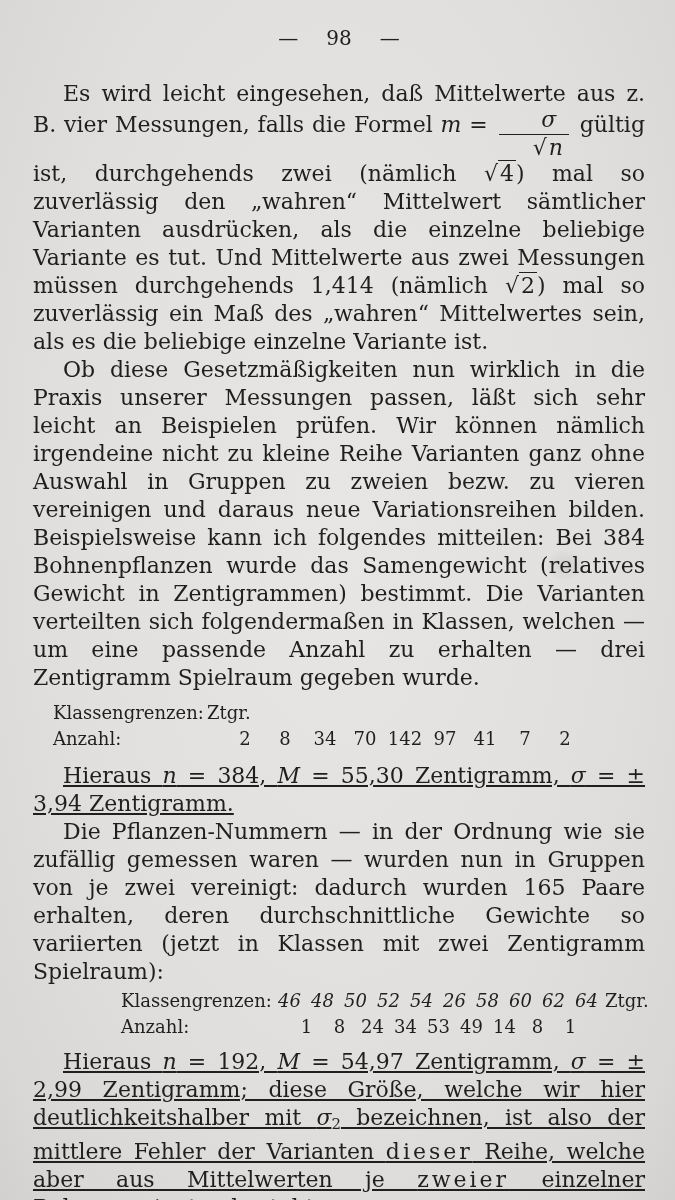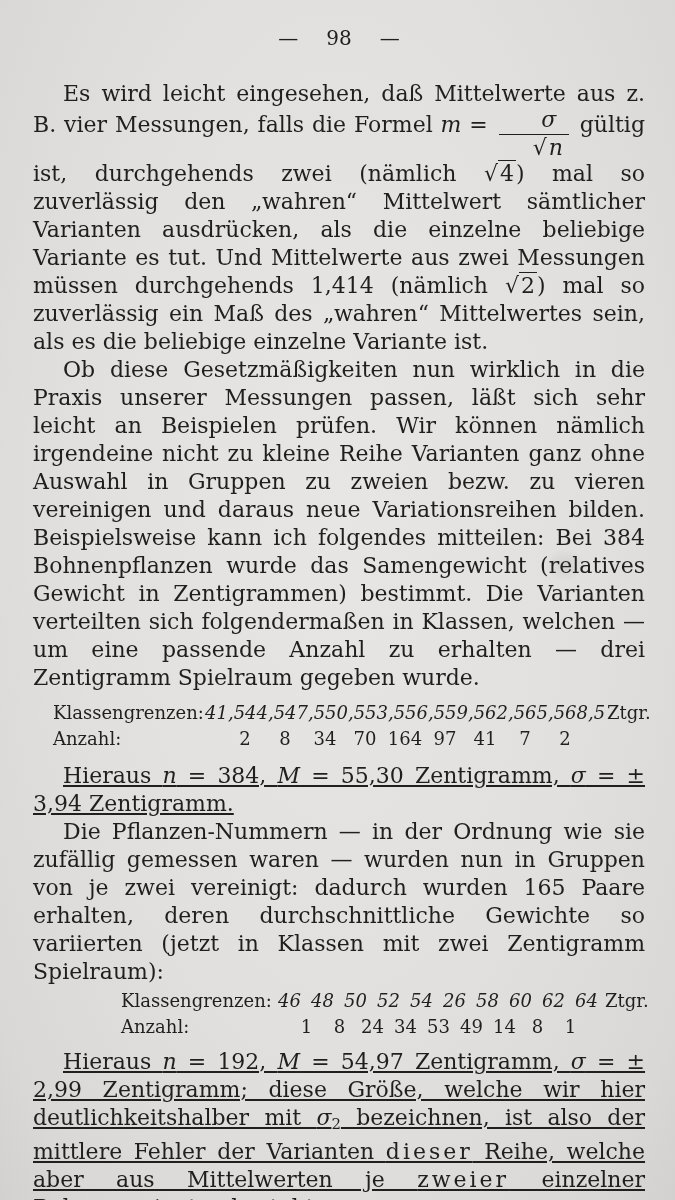--- a/index.html
+++ b/index.html
@@ -72,42 +72,30 @@
     <span>—</span><span class="pn">98</span><span>—</span>
   </div>
 
   <p class="body"><span>Es wird leicht eingesehen, daß Mittelwerte aus z. B. vier Messungen, falls die Formel </span><span class="it">m</span><span> = </span><span class="frac"><span class="num"><span class="it">σ</span></span><span class="den"><span class="sqrt">√<span class="rad it">n</span></span></span></span><span> gültig ist, durchgehends zwei (nämlich </span><span class="sqrt">√<span class="rad">4</span></span><span>) mal so zuverlässig den „wahren“ Mittelwert sämtlicher Varianten ausdrücken, als die einzelne beliebige Variante es tut.  Und Mittelwerte aus zwei Messungen müssen durchgehends 1,414 (nämlich </span><span class="sqrt">√<span class="rad">2</span></span><span>) mal so zuverlässig ein Maß des „wahren“ Mittelwertes sein, als es die beliebige einzelne Variante ist.</span></p>
 
   <p class="body"><span>Ob diese Gesetzmäßigkeiten nun wirklich in die Praxis unserer Messungen passen, läßt sich sehr leicht an Beispielen prüfen.  Wir können nämlich irgendeine nicht zu kleine Reihe Varianten ganz ohne Auswahl in Gruppen zu zweien bezw. zu vieren vereinigen und daraus neue Variationsreihen bilden.  Beispielsweise kann ich folgendes mitteilen: Bei 384 Bohnenpflanzen wurde das Samengewicht (relatives Gewicht in Zentigrammen) bestimmt.  Die Varianten verteilten sich folgendermaßen in Klassen, welchen — um eine passende Anzahl zu erhalten — drei Zentigramm Spielraum gegeben wurde.</span></p>
 
   <div class="ftable t1">
     <div class="trow">
       <span class="tlabel">Klassengrenzen:</span>
-      <span class="cells kg">
-          <span class="cell it">41,5</span>
-          <span class="cell it">44,5</span>
-          <span class="cell it">47,5</span>
-          <span class="cell it">50,5</span>
-          <span class="cell it">53,5</span>
-          <span class="cell it">56,5</span>
-          <span class="cell it">59,5</span>
-          <span class="cell it">62,5</span>
-          <span class="cell it">65,5</span>
-          <span class="cell it">68,5</span>
-        </span>
       <span class="tunit">Ztgr.</span>
     </div>
     <div class="trow">
       <span class="tlabel">Anzahl:</span>
       <span class="cells counts">
           <span class="cell">2</span>
           <span class="cell">8</span>
           <span class="cell">34</span>
           <span class="cell">70</span>
-          <span class="cell">164</span>
+          <span class="cell">142</span>
           <span class="cell">97</span>
           <span class="cell">41</span>
           <span class="cell">7</span>
           <span class="cell">2</span>
         </span>
     </div>
   </div>
 
   <p class="body nogap"><span>Hieraus </span><span class="it">n</span><span> = 384, </span><span class="it">M</span><span> = 55,30 Zentigramm, </span><span class="it">σ</span><span> = ± 3,94 Zentigramm.</span></p>
 

